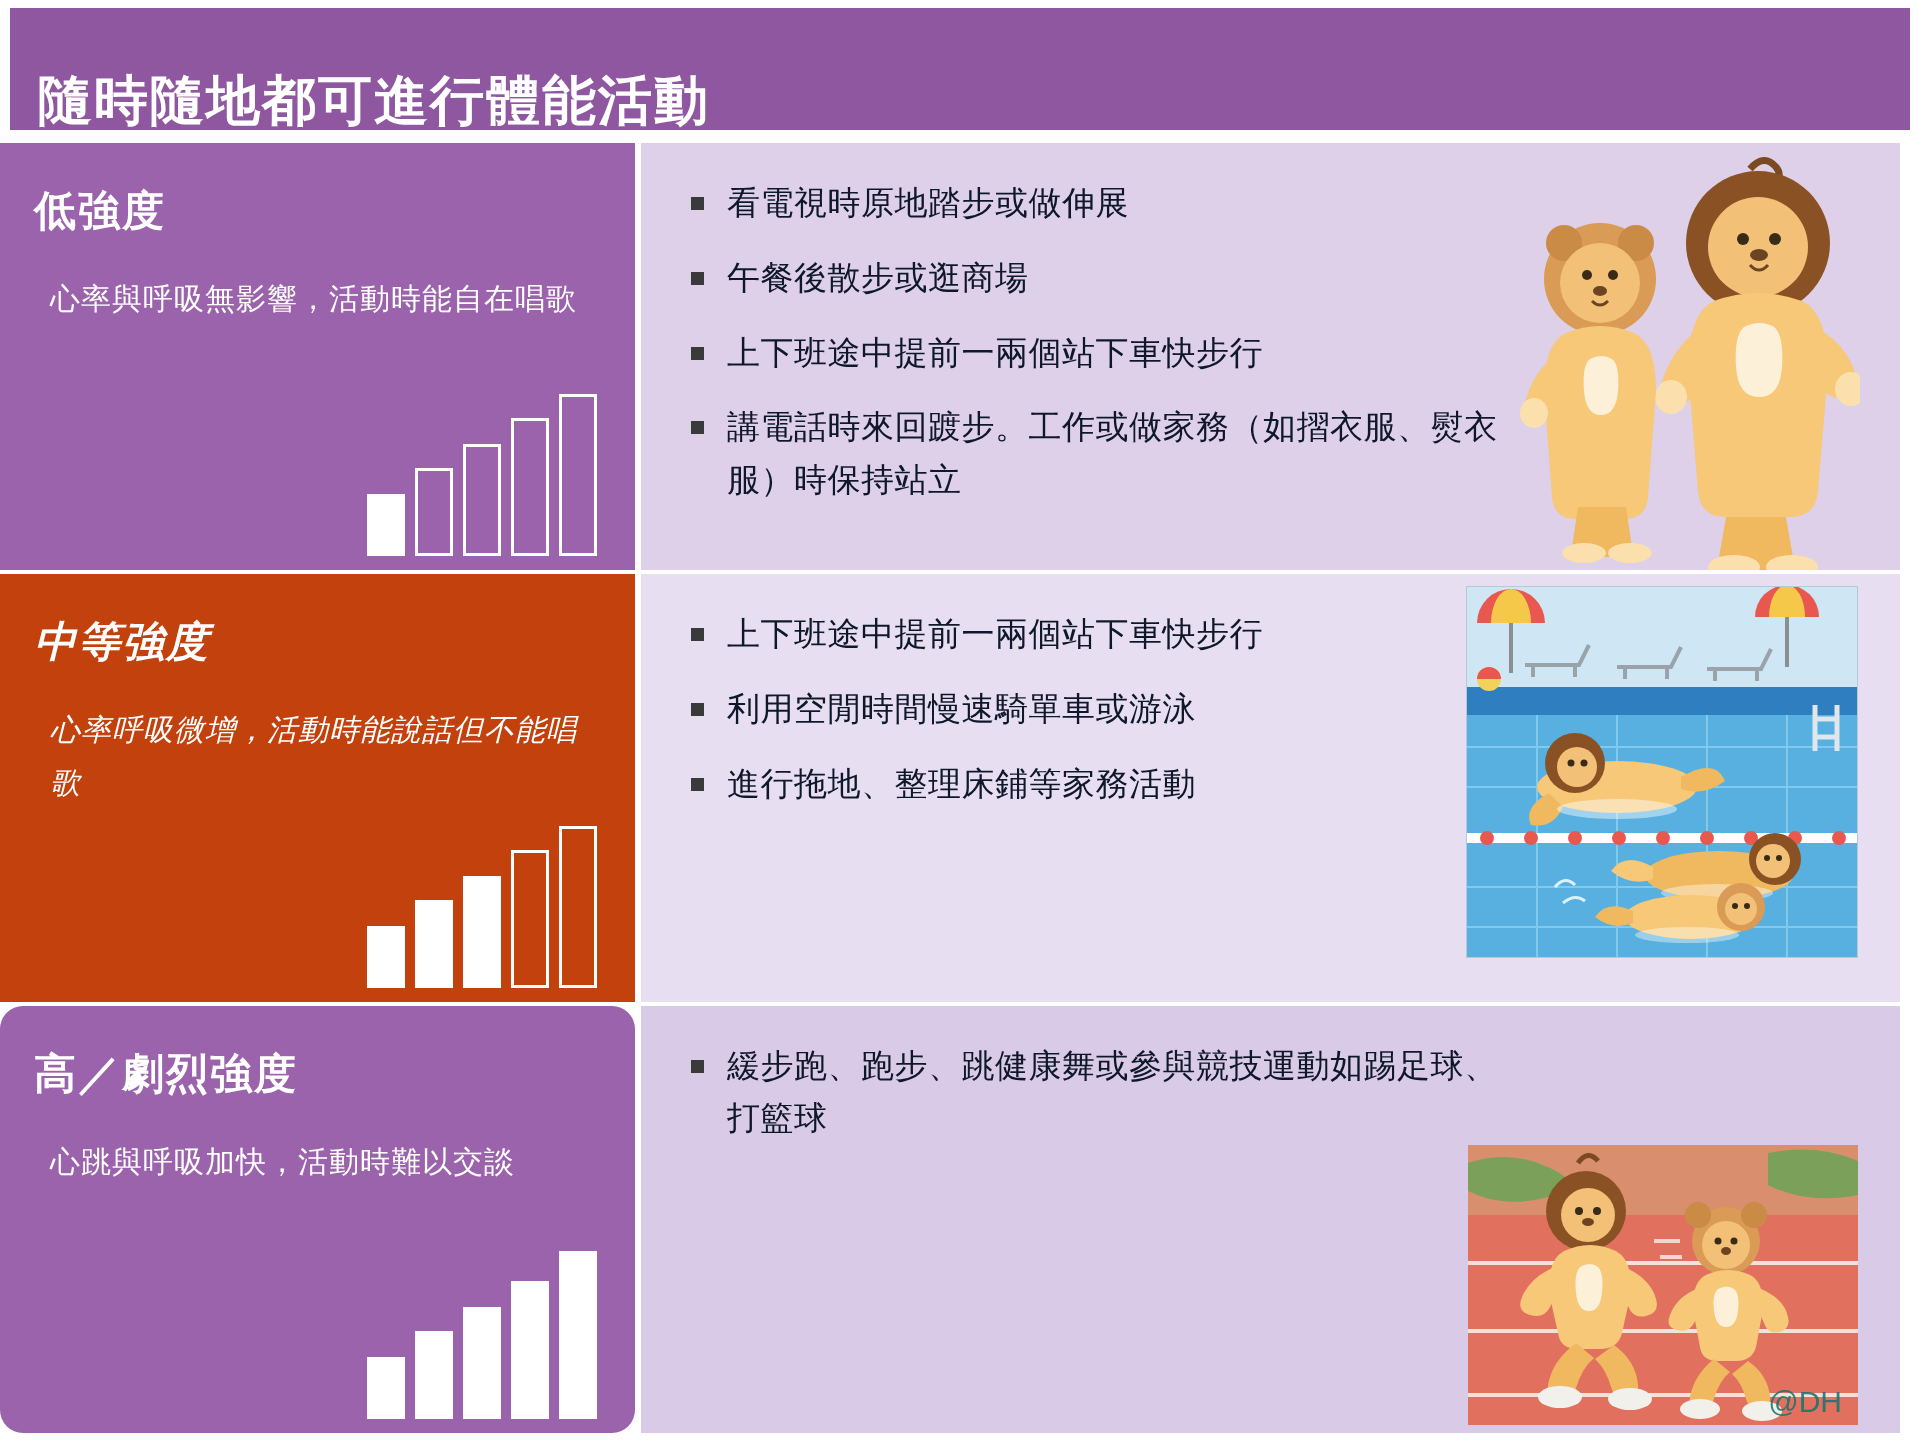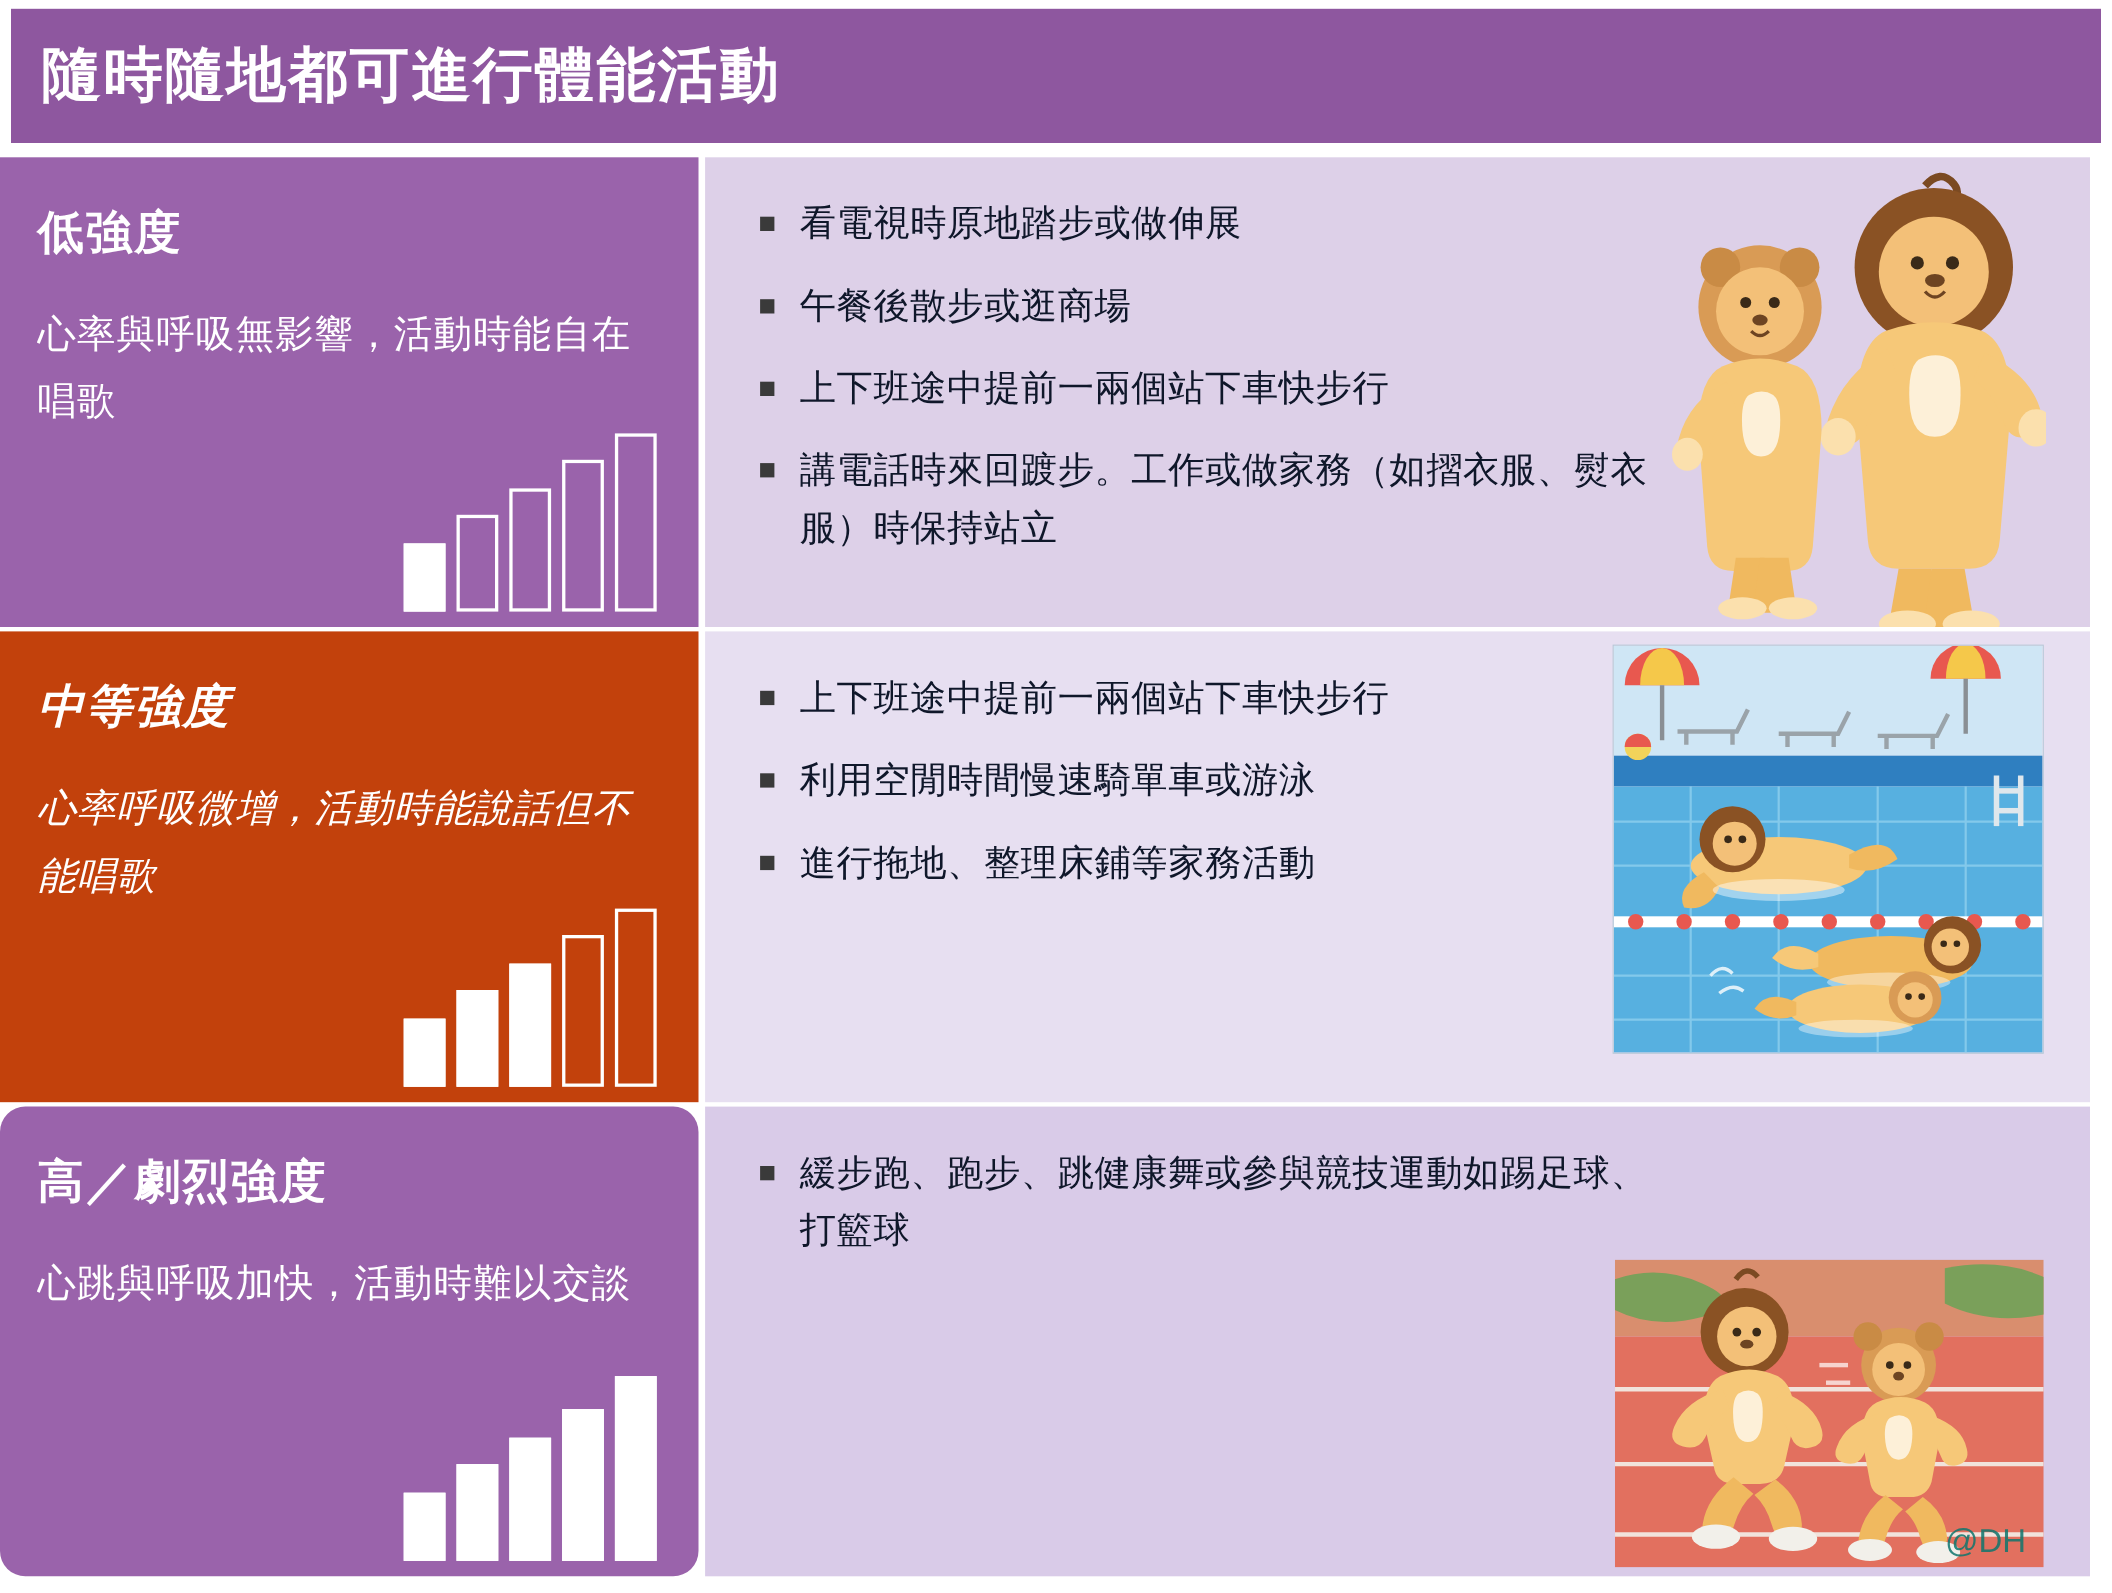--- a/index.html
+++ b/index.html
@@ -25,21 +25,21 @@
 
   
   .title-bar {
     position: absolute;
     left: 10px;
     top: 8px;
     width: 1900px;
     height: 122px;
     background: #8e579f;
     display: flex;
-    align-items: center;
+    align-items: flex-end;
   }
   .title-text {
     color: #ffffff;
     font-size: 54px;
     font-weight: bold;
     letter-spacing: 2px;
     padding-left: 28px;
     line-height: 1.1;
   }
 
@@ -74,24 +74,25 @@
   .row:nth-child(2) .left-cell { background: #c2410c; font-style: italic; }
   .row:nth-child(3) .left-cell { background: #9a63ab; border-radius: 23px; }
 
   .intensity-title {
     font-size: 42px;
     font-weight: bold;
     letter-spacing: 2px;
     margin-bottom: 34px;
   }
   .intensity-desc {
-    font-size: 35px;
+    font-size: 30px;
     line-height: 1.75;
     letter-spacing: 1px;
     max-width: 560px;
+    margin-left: 16px;
   }
 
   
   .bars {
     position: absolute;
     right: 38px;
     bottom: 14px;
     display: flex;
     align-items: flex-end;
     gap: 10px;

